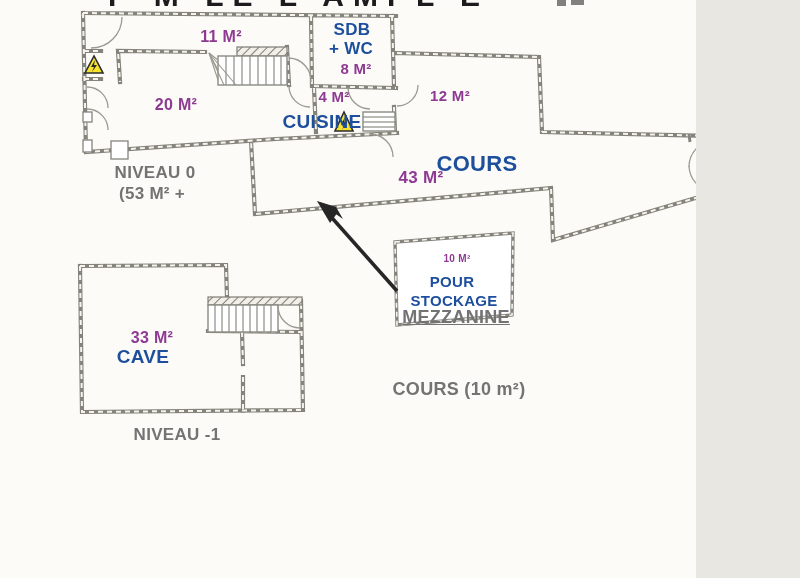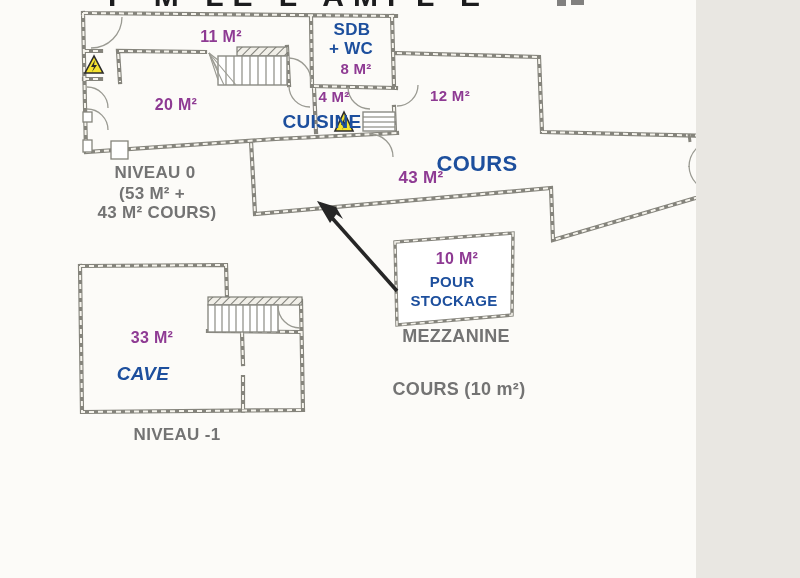--- a/index.html
+++ b/index.html
@@ -7,21 +7,21 @@
     position:relative;width:696px;height:578px;background:#fcfbf8;
     overflow:hidden;font-family:"Liberation Sans", sans-serif;
   }
   .lbl{
     position:absolute;transform:translate(-50%,-50%);
     white-space:nowrap;font-weight:bold;letter-spacing:.3px;line-height:1;
   }
   .c-room{color:#1d4f9d;}
   .c-area{color:#8e3a93;}
   .c-lvl{color:#737373;}
-  .f14{font-size:16px;} .f15{font-size:15px;} .f16{font-size:16px;}
+  .f14{font-size:10px;} .f15{font-size:15px;} .f16{font-size:16px;}
   .f17{font-size:17px;} .f18{font-size:18px;} .f19{font-size:19px;}
   .f22{font-size:22px;text-align:center;}
   .title-clip{
     position:absolute;left:108px;top:0;width:482px;height:10px;overflow:hidden;
     color:#1c1c1e;font-weight:bold;font-size:30px;letter-spacing:9px;
   }
   .title-clip span{position:relative;top:-21px;display:block;}
   svg{position:absolute;left:0;top:0;}
 </style>
 </head>
@@ -159,27 +159,26 @@
 
   <div class="lbl c-area f16" style="left:176px;top:105px;">20 M²</div>
 
   <div class="lbl c-room f19" style="left:275px;top:121px;margin-left:47px;">CUISINE</div>
 
   <div class="lbl c-room f22" style="left:477px;top:164px;">COURS</div>
   <div class="lbl c-area f17" style="left:421px;top:177px;">43 M²</div>
 
   <div class="lbl c-lvl f17" style="left:155px;top:172px;">NIVEAU 0</div>
   <div class="lbl c-lvl f17" style="left:152px;top:193px;">(53 M² +</div>
-  <div class="lbl c-lvl f17" style="left:157px;top:212px;">43 M² COURS)</div>
 
   <div class="lbl c-area f14" style="left:457px;top:259px;">10 M²</div>
   <div class="lbl c-room f15" style="left:452px;top:281px;">POUR</div>
   <div class="lbl c-room f15" style="left:454px;top:300px;">STOCKAGE</div>
 
-  <div class="lbl c-lvl f18" style="left:456px;top:336px;">MEZZANINE</div>
+  <div class="lbl c-lvl f18" style="left:456px;top:317px;text-decoration:underline;">MEZZANINE</div>
   <div class="lbl c-lvl f18" style="left:459px;top:357px;margin-top:32px;">COURS (10 m²)</div>
 
   <div class="lbl c-area f16" style="left:152px;top:338px;">33 M²</div>
-  <div class="lbl c-room f19" style="left:143px;top:373px;font-style:italic;">CAVE</div>
+  <div class="lbl c-room f19" style="left:143px;top:356px;">CAVE</div>
 
   <div class="lbl c-lvl f17" style="left:177px;top:434px;">NIVEAU -1</div>
 
 </div>
 
 </body></html>

